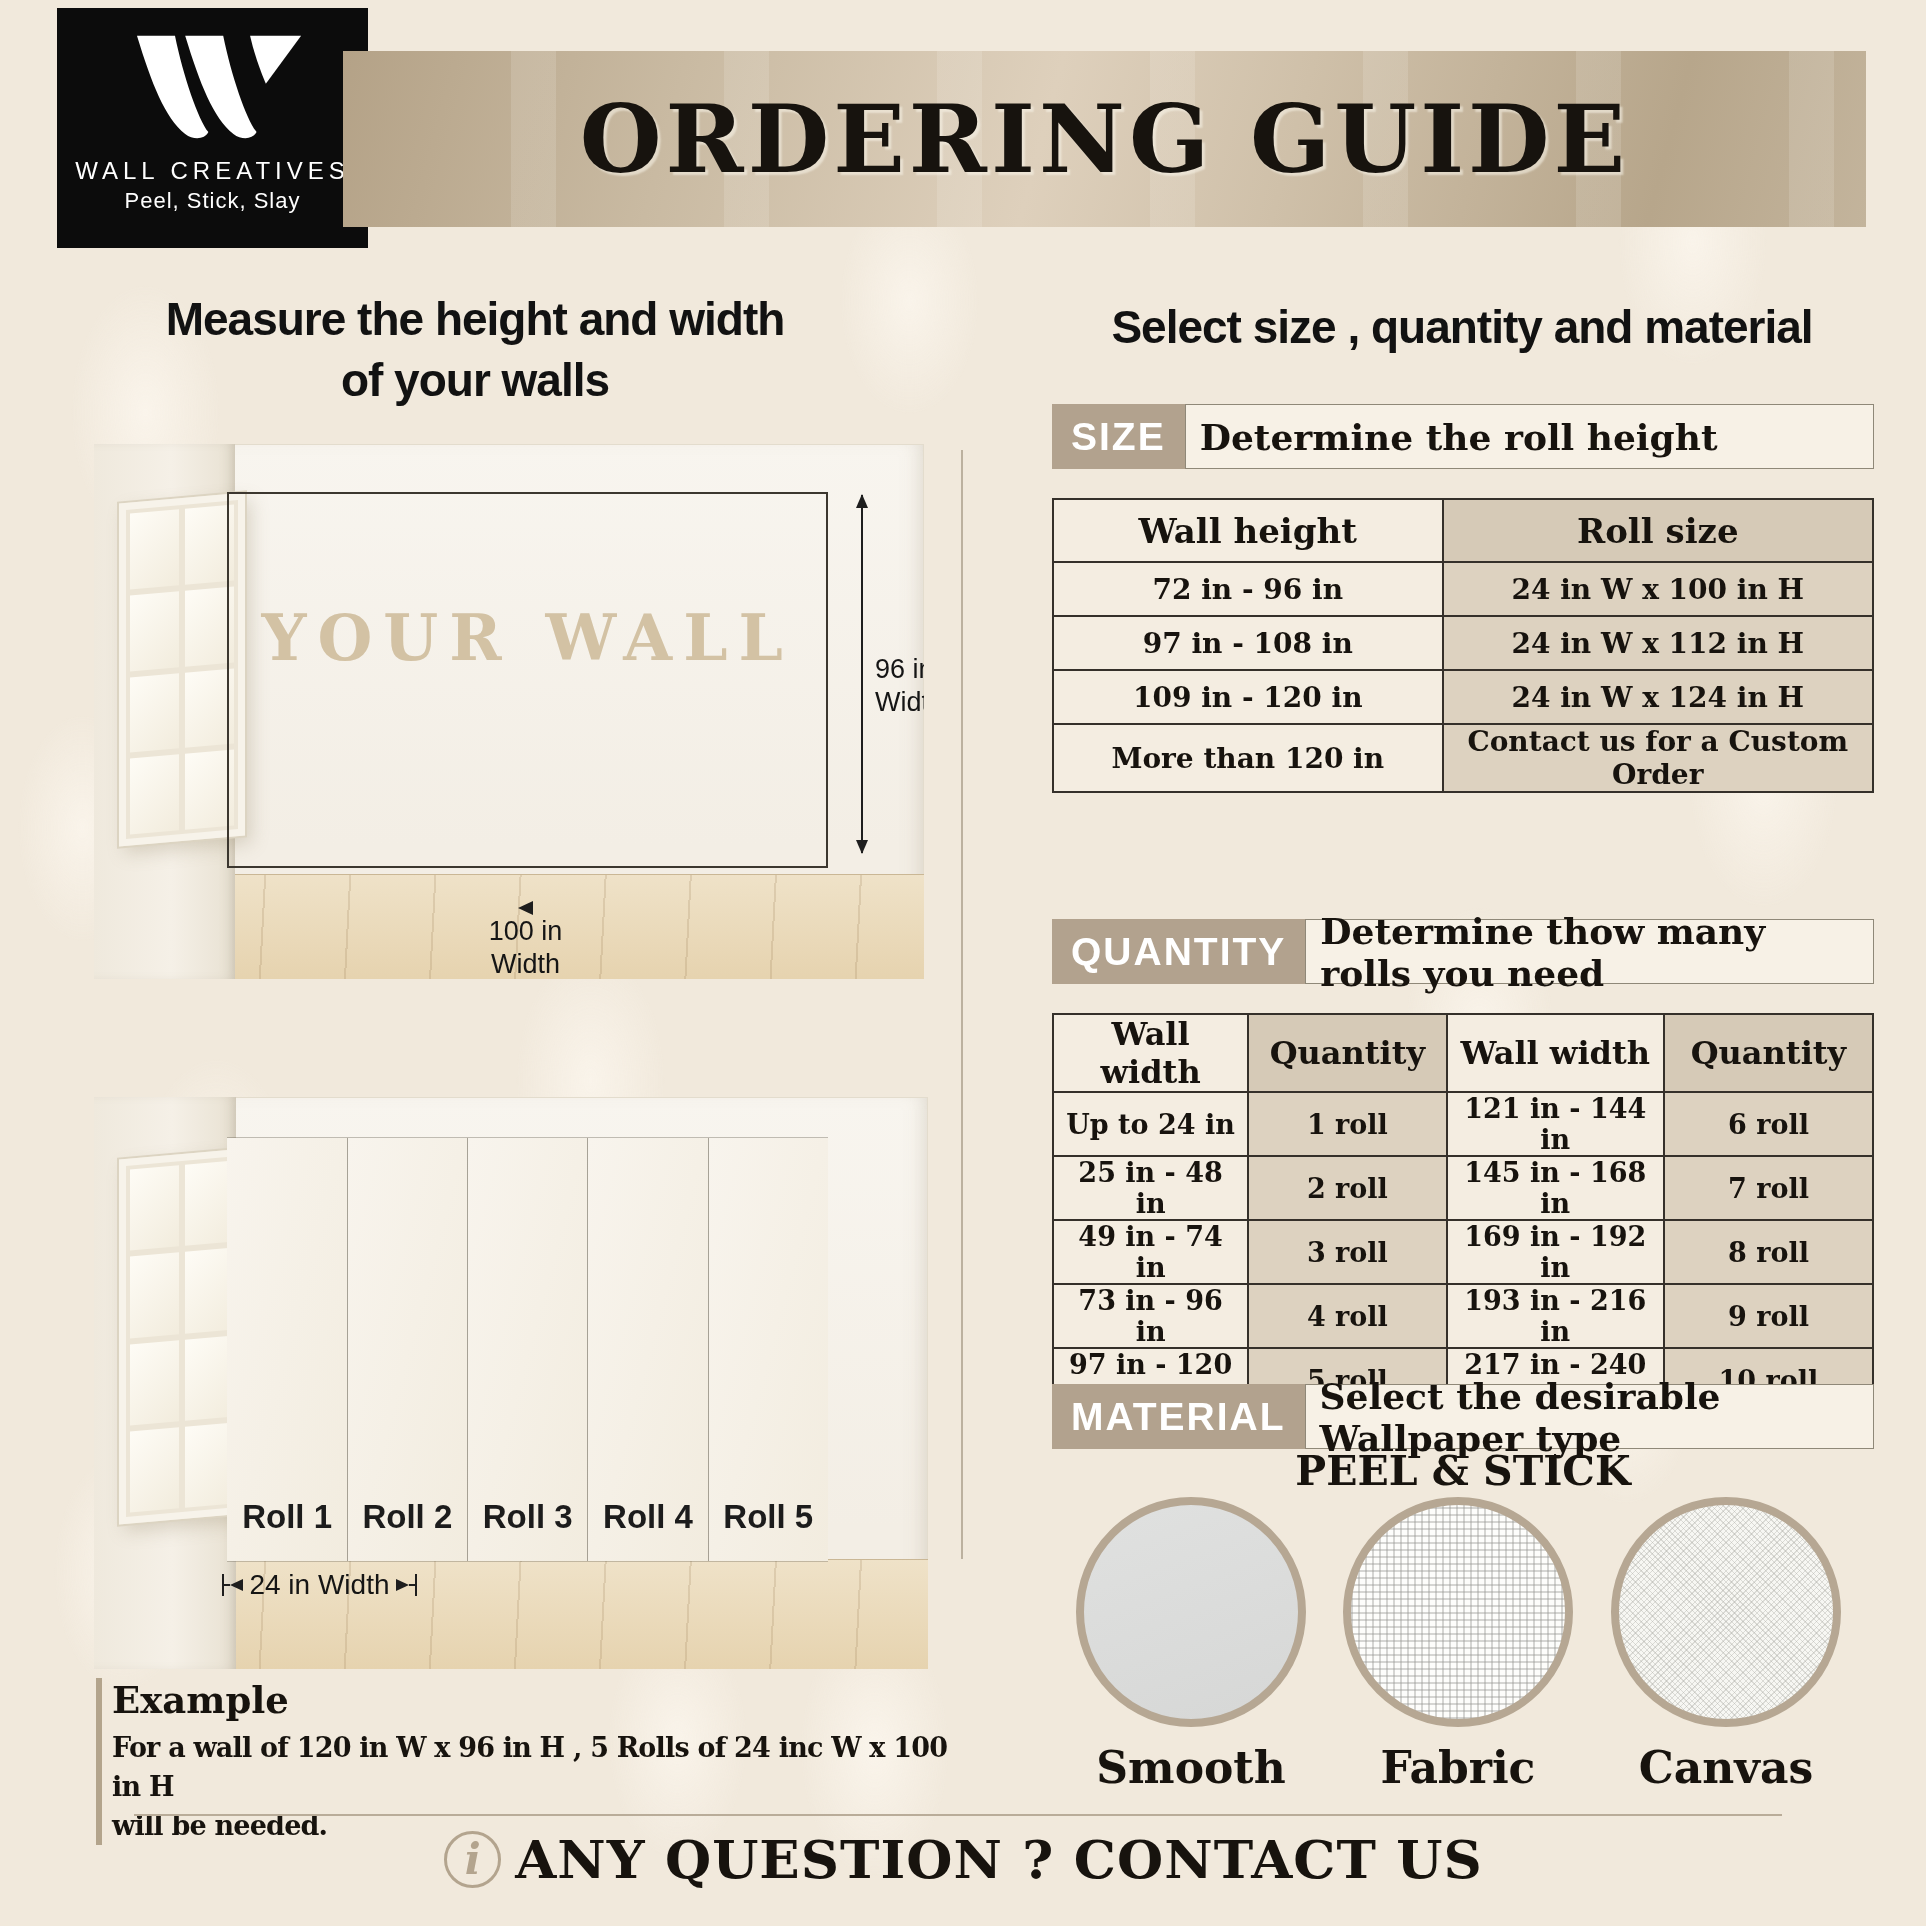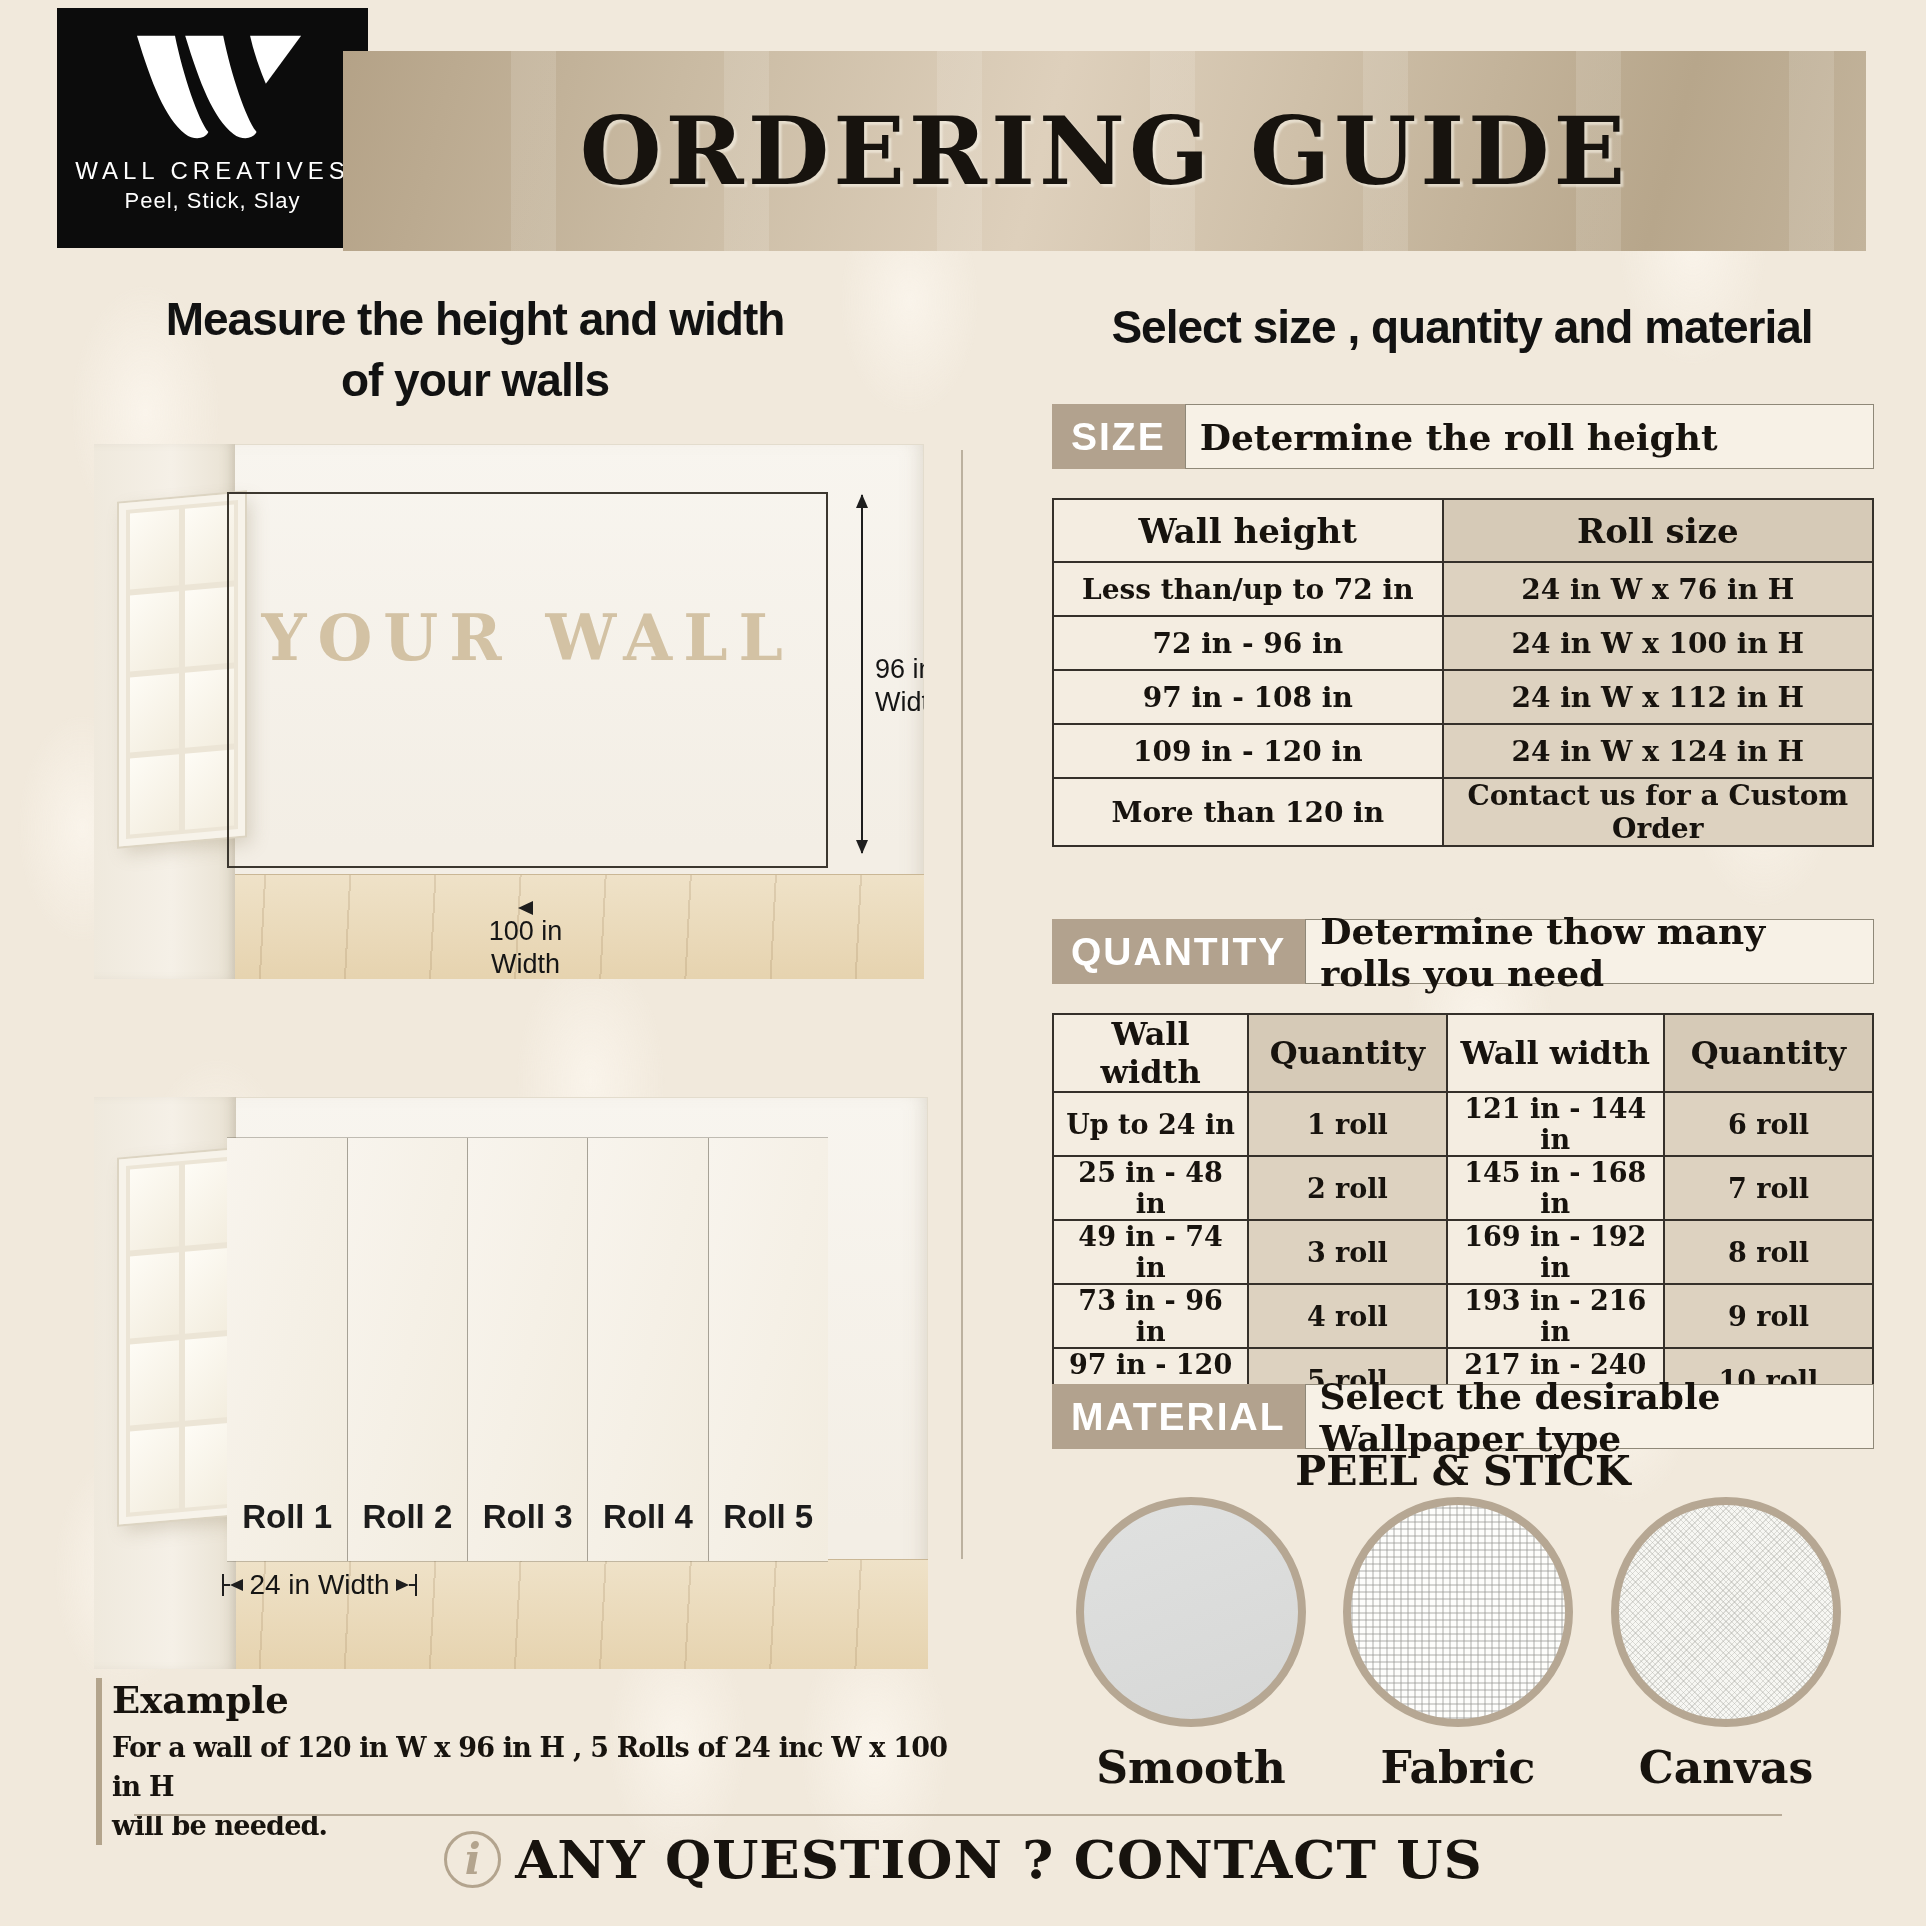--- a/index.html
+++ b/index.html
@@ -26,21 +26,21 @@
     background-size:149px 257px,129px 228px,149px 248px,139px 238px,149px 257px,139px 228px,149px 257px,
                     129px 218px,149px 248px,139px 238px,149px 257px,129px 228px,139px 238px,149px 248px;
     background-position:4% 17%,1% 42%,8% 63%,3% 86%,29% 57%,47% 11%,45% 97%,66% 33%,79% 54%,87% 75%,
                         95% 39%,59% 69%,34% 96%,91% 7%;}
 
   
   .logo-box{left:57px;top:8px;width:311px;height:240px;background:#0c0c0c;text-align:center;}
   .logo-mono{margin-top:22px;}
   .logo-brand{color:#fff;font-size:24px;letter-spacing:5px;margin-top:6px;}
   .logo-tag{color:#fff;font-size:22px;letter-spacing:1px;margin-top:3px;}
-  .banner{left:343px;top:51px;width:1523px;height:200px;
+  .banner{left:343px;top:51px;width:1523px;height:176px;
     background:linear-gradient(105deg,#b4a287 0%,#c9baa2 22%,#ded0bc 46%,#cfc0a9 62%,#b7a68b 86%,#c3b49c 100%);
     background-blend-mode:normal;display:flex;align-items:center;justify-content:center;}
   .banner:before{content:"";position:absolute;inset:0;background:
      repeating-linear-gradient(90deg,transparent 0 168px,rgba(255,253,248,.14) 168px 213px);}
   .banner h1{margin:0;font-family:"DejaVu Serif",serif;font-weight:700;font-size:94px;letter-spacing:4px;
     color:#17130e;text-shadow:3px 3px 2px rgba(250,245,235,.55);position:relative;}
 
   
   .col-heading{font-size:46px;font-weight:700;text-align:center;line-height:1.32;color:#121212;letter-spacing:-1px;}
   .left-heading{left:74px;top:289px;width:802px;}
@@ -259,24 +259,20 @@
         <col>
       </colgroup>
     <thead>
       <tr>
         <th class="light">Wall height</th>
         <th class="tan">Roll size</th>
       </tr>
     </thead>
     <tbody>
       <tr>
-        <td class="light">Less than/up to 72 in</td>
-        <td class="tan">24 in W x 76 in H</td>
-      </tr>
-      <tr>
         <td class="light">72 in - 96 in</td>
         <td class="tan">24 in W x 100 in H</td>
       </tr>
       <tr>
         <td class="light">97 in - 108 in</td>
         <td class="tan">24 in W x 112  in H</td>
       </tr>
       <tr>
         <td class="light">109 in - 120 in</td>
         <td class="tan">24 in W x 124 in H</td>

